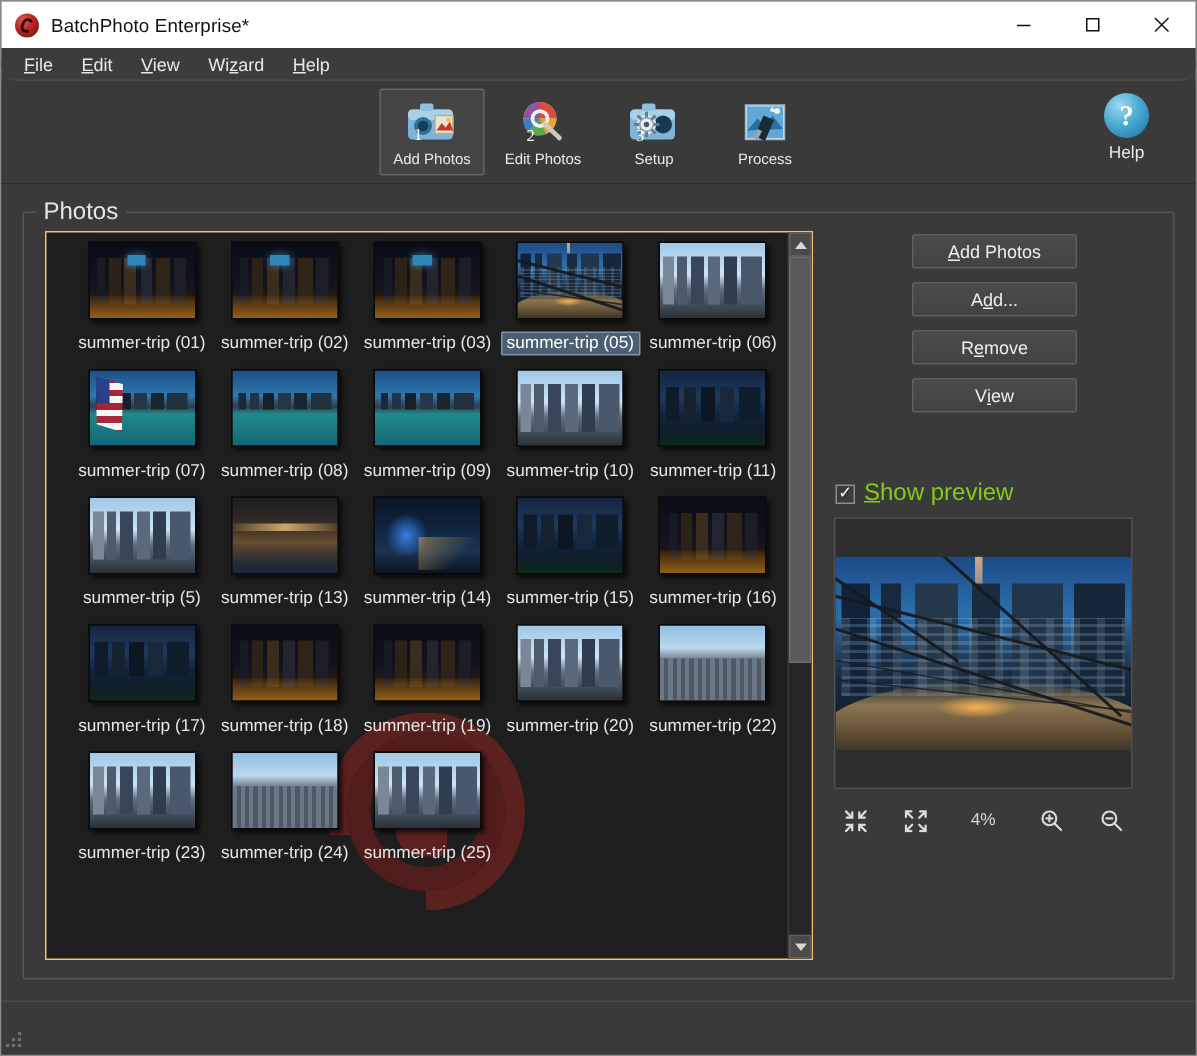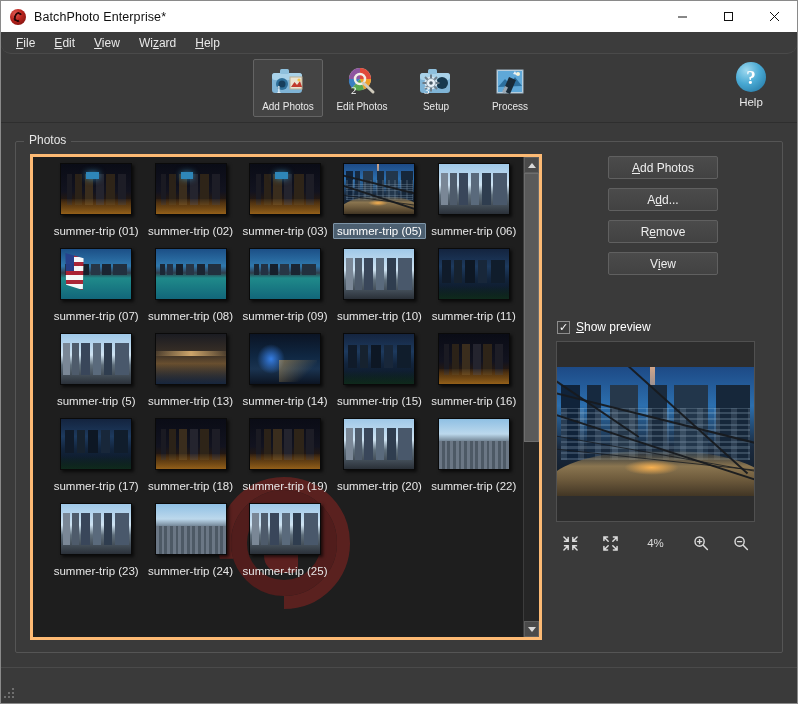--- a/index.html
+++ b/index.html
@@ -111,34 +111,34 @@
     background: #3a3a3a;
     padding: 8px 10px 0 10px;
   }
   .groupbox {
     position: absolute; left: 14px; top: 18px; right: 14px; bottom: 14px;
     border: 1px solid #555555; border-radius: 2px;
   }
   .groupbox-title {
     position: absolute; left: 8px; top: -9px;
     background: #3a3a3a; padding: 0 5px;
-    font-size: 12px; color: #e6e6e6;
+    font-size: 16px; color: #e6e6e6;
   }
   .group-inner {
     position: absolute; inset: 0;
     display: flex;
     padding: 12px 12px 12px 14px;
     gap: 14px;
   }
 
   
   .grid-wrap {
     width: 512px; flex: 0 0 512px;
     background: #1e1e1e;
-    border: 3px solid #fdba74;
+    border: 1px solid #fdba74;
     position: relative; display: flex;
     overflow: hidden;
     padding-left: 12px;
   }
   .grid-scroll {
     flex: 1 1 auto; position: relative;
     padding: 6px 2px 4px 4px;
     overflow: hidden;
   }
   .grid {
@@ -235,21 +235,21 @@
   .btn u { text-decoration: underline; }
 
   .preview-block { margin-top: 45px; display: flex; flex-direction: column; }
   .chk-row { display: flex; align-items: center; gap: 6px; margin-bottom: 7px; padding-left: 1px; }
   .chk {
     width: 13px; height: 13px; flex: 0 0 13px;
     border: 1px solid #8d8d8d; background: #3b3b3b;
     display: flex; align-items: center; justify-content: center;
     color: #ffffff; font-size: 11px; line-height: 1;
   }
-  .chk-label { font-size: 12px; color: #ffffff; text-align: center; }
+  .chk-label { font-size: 16px; color: #84cc16; text-align: center; }
   .chk-label u { text-decoration: underline; }
 
   .preview-box {
     width: 199px; height: 181px;
     background: #2d2d2d; border: 1px solid #505050;
     display: flex; align-items: center; justify-content: center;
     overflow: hidden;
   }
   .preview-img { width: 199px; height: 129px; position: relative; overflow: hidden; }
 

